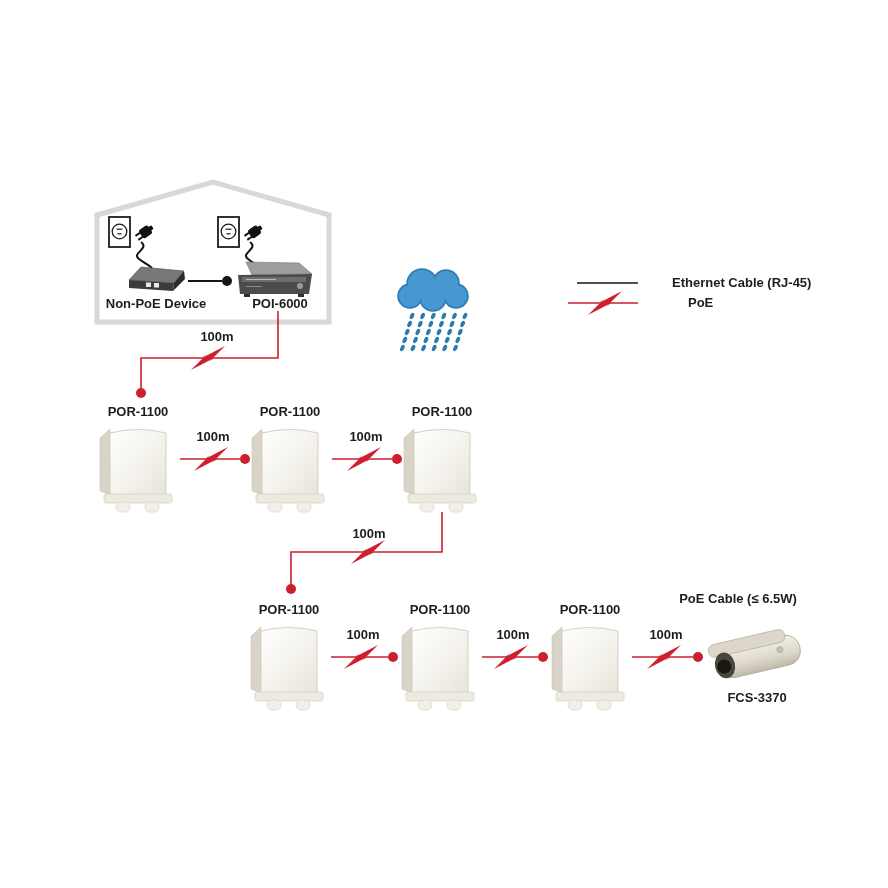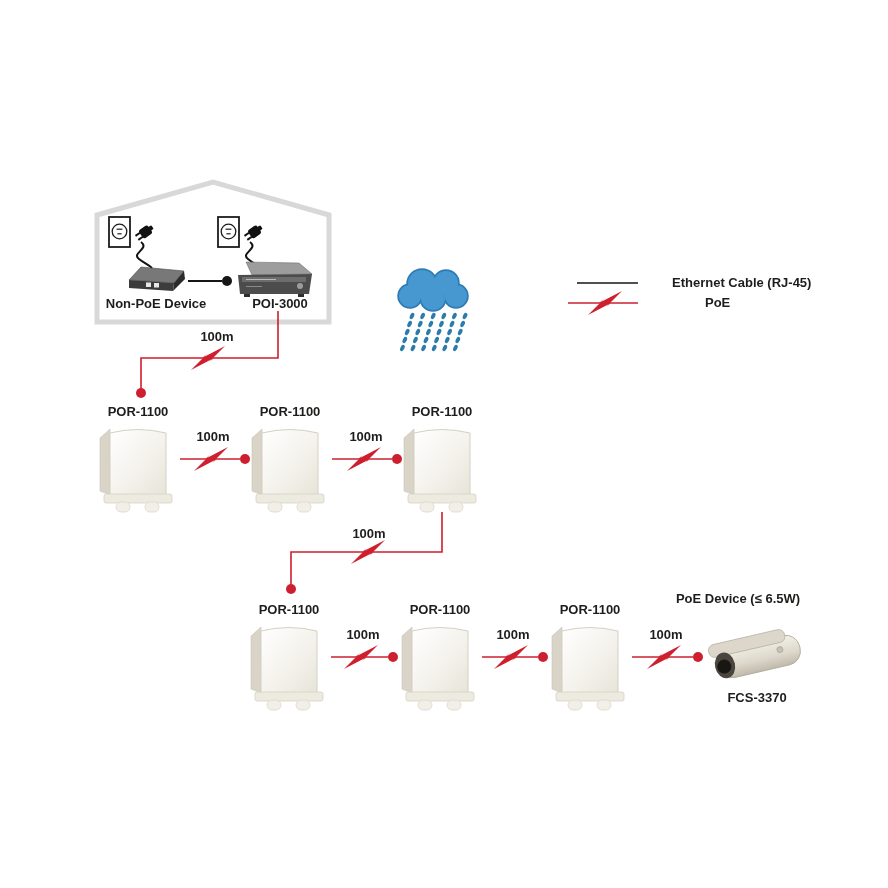--- a/index.html
+++ b/index.html
@@ -183,36 +183,36 @@
     <g transform="translate(718,666) rotate(-13)">
       <rect x="0" y="-15" width="84" height="30" rx="14" fill="url(#camBody)" stroke="#aca793" stroke-width="0.8"></rect>
       <rect x="-6" y="-22" width="78" height="13" rx="6" fill="#dcd7ca" stroke="#b3ae9f" stroke-width="0.7"></rect>
       <ellipse cx="7" cy="1" rx="10" ry="13" fill="#4a463f"></ellipse>
       <circle cx="6" cy="2" r="7" fill="#191713"></circle>
       <circle cx="64" cy="-2" r="3" fill="#c6c1b2" stroke="#a8a394" stroke-width="0.7"></circle>
     </g>
   </svg>
 
   <div class="lbl" style="left:156px;top:296px">Non-PoE Device</div>
-  <div class="lbl" style="left:280px;top:296px">POI-3000</div>
+  <div class="lbl" style="left:280px;top:296px">POI-6000</div>
 
   <div class="lbl left legend" style="left:648px;top:275px">Ethernet Cable (RJ-45)</div>
-  <div class="lbl left legend" style="left:681px;top:295px">PoE</div>
+  <div class="lbl left legend" style="left:664px;top:295px">PoE</div>
 
   <div class="lbl" style="left:217px;top:329px">100m</div>
   <div class="lbl" style="left:213px;top:429px">100m</div>
   <div class="lbl" style="left:366px;top:429px">100m</div>
   <div class="lbl" style="left:369px;top:526px">100m</div>
   <div class="lbl" style="left:363px;top:627px">100m</div>
   <div class="lbl" style="left:513px;top:627px">100m</div>
   <div class="lbl" style="left:666px;top:627px">100m</div>
 
   <div class="lbl" style="left:138px;top:404px">POR-1100</div>
   <div class="lbl" style="left:290px;top:404px">POR-1100</div>
   <div class="lbl" style="left:442px;top:404px">POR-1100</div>
   <div class="lbl" style="left:289px;top:602px">POR-1100</div>
   <div class="lbl" style="left:440px;top:602px">POR-1100</div>
   <div class="lbl" style="left:590px;top:602px">POR-1100</div>
 
-  <div class="lbl" style="left:738px;top:591px">PoE Device (≤ 6.5W)</div>
+  <div class="lbl" style="left:738px;top:591px">PoE Cable (≤ 6.5W)</div>
   <div class="lbl" style="left:757px;top:690px">FCS-3370</div>
 
 </div>
 
 </body></html>

